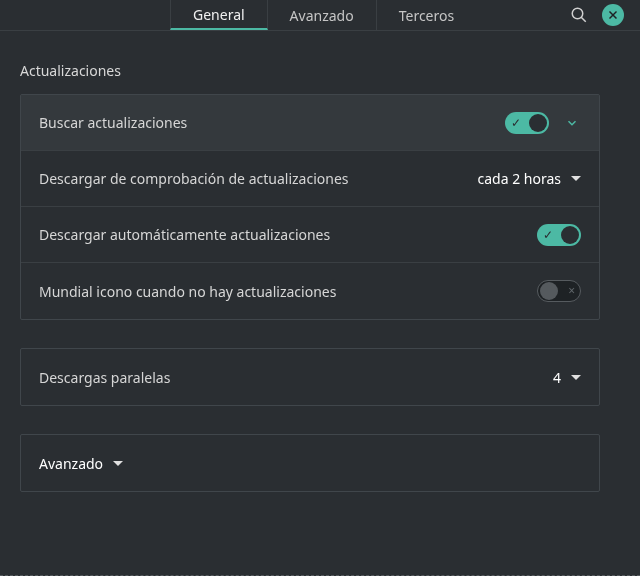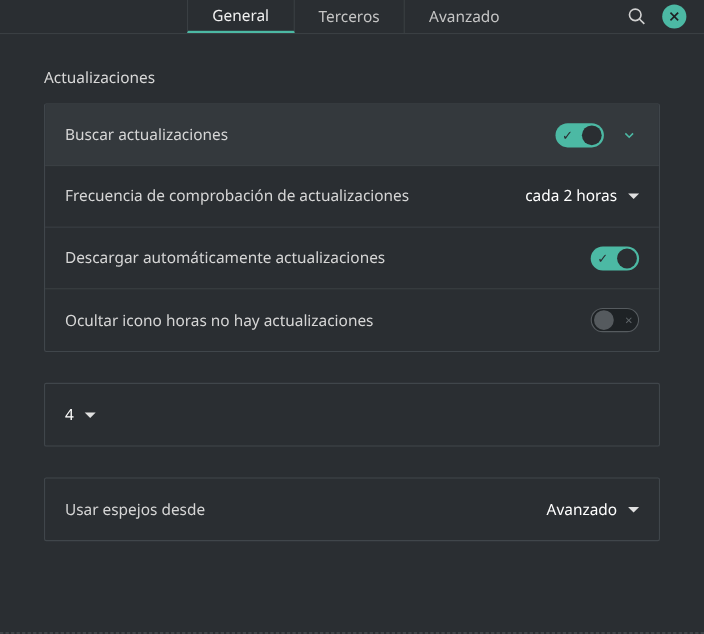--- a/index.html
+++ b/index.html
@@ -56,21 +56,21 @@
   .close-circle {
     width: 22px; height: 22px;
     border-radius: 50%;
     background: #4cb9a4;
     display: flex; align-items: center; justify-content: center;
     color: #1e2225;
     cursor: pointer;
   }
 
   .content {
-    padding: 26px 40px 20px 40px;
+    padding: 26px 40px 20px 20px;
     height: calc(100% - 44px);
     overflow-y: auto;
   }
 
   .section-title {
     font-size: 14px;
     color: #d8d8d8;
     margin-bottom: 14px;
     margin-top: 4px;
   }
@@ -179,24 +179,24 @@
 </style>
 </head>
 <body>
 
 <div class="topbar">
   <div class="tab-strip">
     <div class="tab active">
         <span>General</span>
       </div>
     <div class="tab">
+        <span>Avanzado</span>
+      </div>
+    <div class="tab">
         <span>Terceros</span>
-      </div>
-    <div class="tab">
-        <span>Avanzado</span>
       </div>
   </div>
   <div class="topbar-right">
     <div class="icon-btn">
       <svg width="18" height="18" viewBox="0 0 24 24" fill="none" stroke="currentColor" stroke-width="2">
           <circle cx="10" cy="10" r="7"></circle>
           <line x1="21" y1="21" x2="15" y2="15"></line>
         </svg>
     </div>
     <div class="close-circle">
@@ -222,65 +222,65 @@
         </div>
         <span class="chevron">
           <svg width="14" height="14" viewBox="0 0 24 24" fill="none" stroke="currentColor" stroke-width="2.5">
               <polyline points="6 9 12 15 18 9"></polyline>
             </svg>
         </span>
       </div>
     </div>
 
     <div class="row">
-      <div class="row-label">Frecuencia de comprobación de actualizaciones</div>
+      <div class="row-label">Descargar de comprobación de actualizaciones</div>
       <div class="row-controls">
         <div class="dropdown">
           <span>cada 2 horas</span>
           <span class="caret"></span>
         </div>
       </div>
     </div>
 
     <div class="row">
       <div class="row-label">Descargar automáticamente actualizaciones</div>
       <div class="row-controls">
         <div class="toggle">
           <span class="check">✓</span>
           <span class="knob"></span>
         </div>
       </div>
     </div>
 
     <div class="row">
-      <div class="row-label">Ocultar icono horas no hay actualizaciones</div>
+      <div class="row-label">Mundial icono cuando no hay actualizaciones</div>
       <div class="row-controls">
         <div class="toggle off">
           <span class="knob"></span>
           <span class="cross">×</span>
         </div>
       </div>
     </div>
 
   </div>
 
   <div class="panel">
     <div class="row">
+      <div class="row-label">Descargas paralelas</div>
       <div class="row-controls">
         <div class="dropdown">
           <span>4</span>
           <span class="caret"></span>
         </div>
       </div>
     </div>
   </div>
 
   <div class="panel">
     <div class="row">
-      <div class="row-label">Usar espejos desde</div>
       <div class="row-controls">
         <div class="dropdown">
           <span>Avanzado</span>
           <span class="caret"></span>
         </div>
       </div>
     </div>
   </div>
 
 </div>

